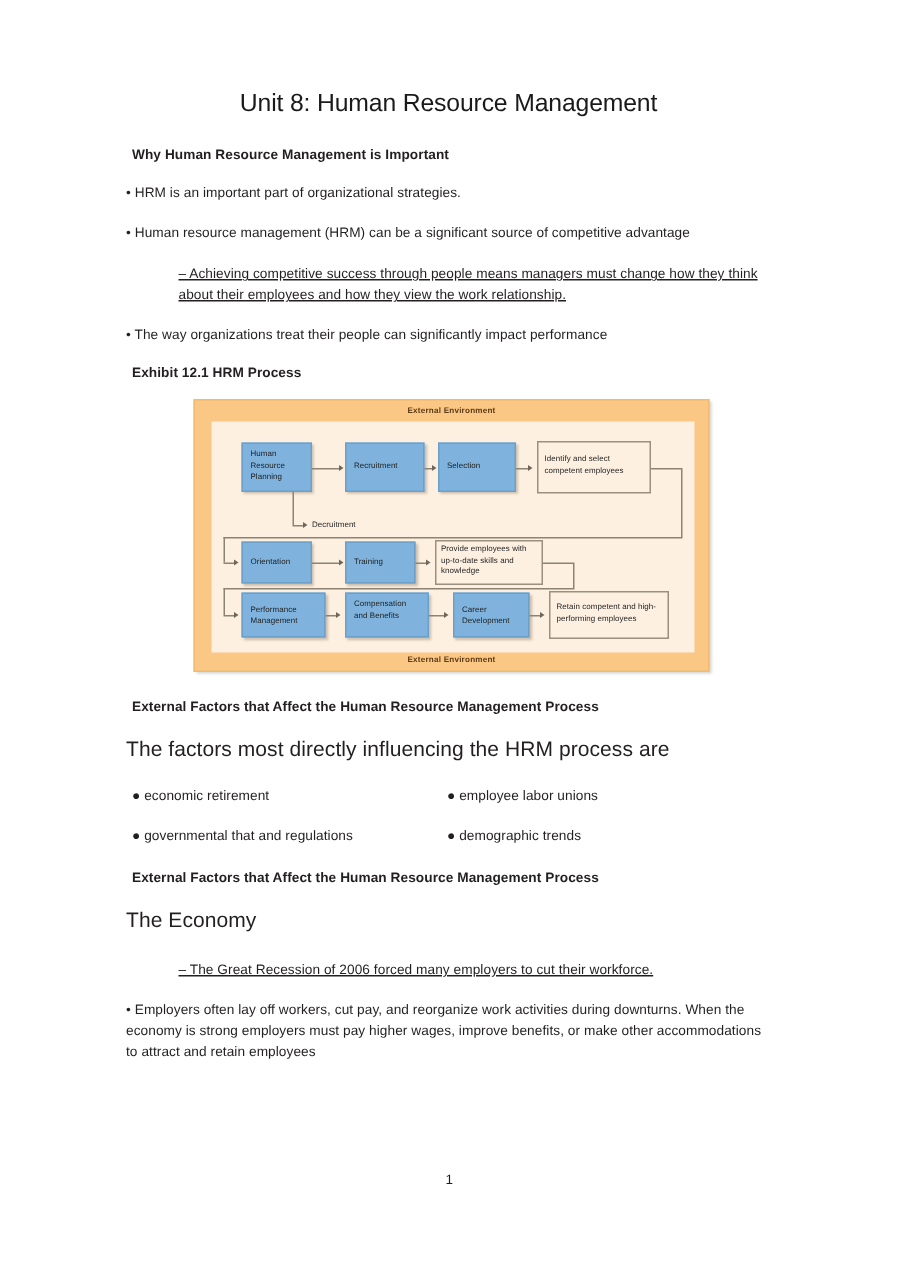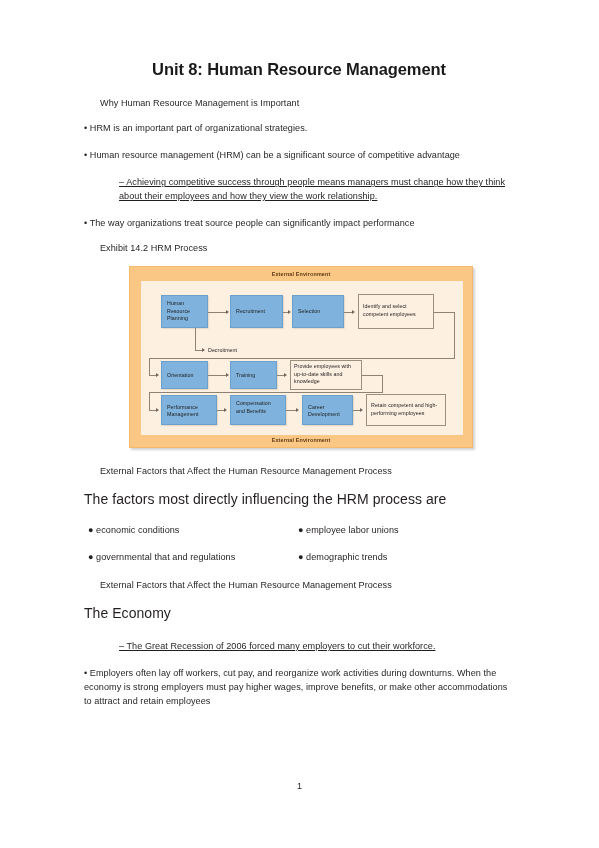--- a/index.html
+++ b/index.html
@@ -24,31 +24,31 @@
 
   .content {
     position: absolute;
     left: 84px;
     top: 60px;
     width: 430px;
   }
 
   .doc-title {
     font-size: 16.5px;
-    font-weight: bold;
+    font-weight: normal;
     text-align: center;
     letter-spacing: -0.1px;
     margin: 0 0 19px 0;
     color: #1a1a1a;
   }
 
   .heading {
     font-size: 9.1px;
-    font-weight: normal;
-    margin: 0 0 13px 16px;
+    font-weight: bold;
+    margin: 0 0 13px 4px;
     letter-spacing: 0.05px;
     color: #231f20;
   }
 
   .para {
     font-size: 9.1px;
     line-height: 1.55;
     margin: 0 0 13px 0;
     letter-spacing: 0.05px;
     color: #231f20;
@@ -198,24 +198,24 @@
     <div class="doc-title">Unit 8: Human Resource Management</div>
 
     <div class="heading">Why Human Resource Management is Important</div>
 
     <div class="para">• HRM is an important part of organizational strategies.</div>
 
     <div class="para">• Human resource management (HRM) can be a significant source of competitive advantage</div>
 
     <div class="sub">– Achieving competitive success through people means managers must change how they think about their employees and how they view the work relationship.</div>
 
-    <div class="para">• The way organizations treat source people can significantly impact performance</div>
-
-
-    <div class="heading">Exhibit 14.2 HRM Process</div>
+    <div class="para">• The way organizations treat their people can significantly impact performance</div>
+
+
+    <div class="heading">Exhibit 12.1 HRM Process</div>
 
     <div class="exhibit-wrap">
       <div class="exhibit">
 
         <div class="env-label env-top">External Environment</div>
         <div class="env-label env-bottom">External Environment</div>
 
         <div class="inner">
 
           <div class="nbox" style="left:20px; top:14px; width:47px; height:33px;">Human Resource Planning</div>
@@ -289,21 +289,21 @@
         </div>
       </div>
     </div>
 
     <div class="heading">External Factors that Affect the Human Resource Management Process</div>
 
     <div class="plain">The factors most directly influencing the HRM process are</div>
 
     <div class="two-col">
       <div class="row">
-        <span class="c1">● economic conditions</span>
+        <span class="c1">● economic retirement</span>
         <span class="c2">● employee labor unions</span>
       </div>
       <div class="row">
         <span class="c1">● governmental that and regulations</span>
         <span class="c2">● demographic trends</span>
       </div>
     </div>
 
     <div class="heading">External Factors that Affect the Human Resource Management Process</div>
 

